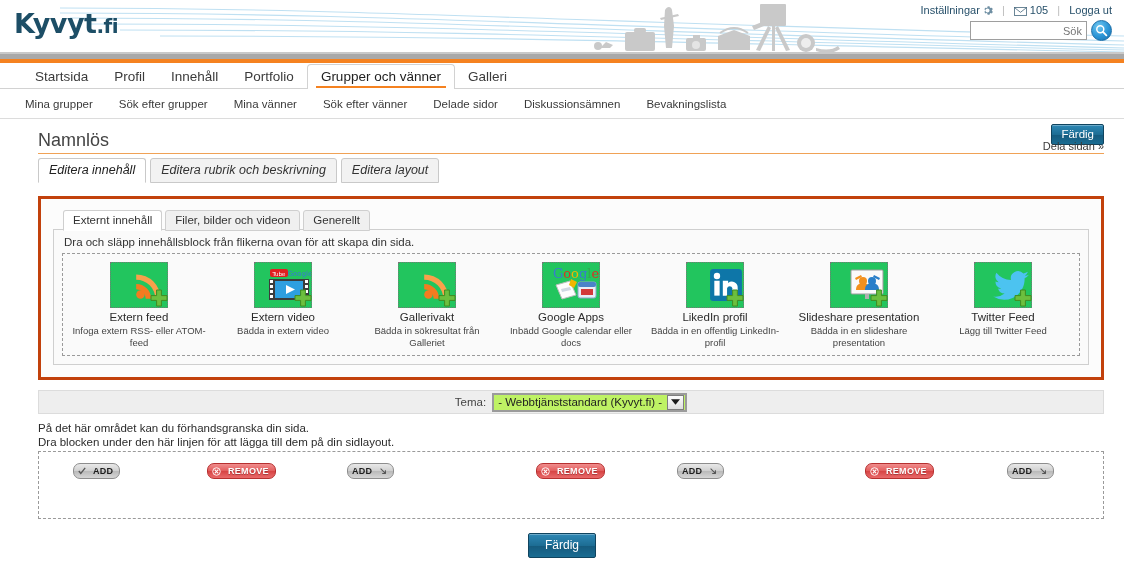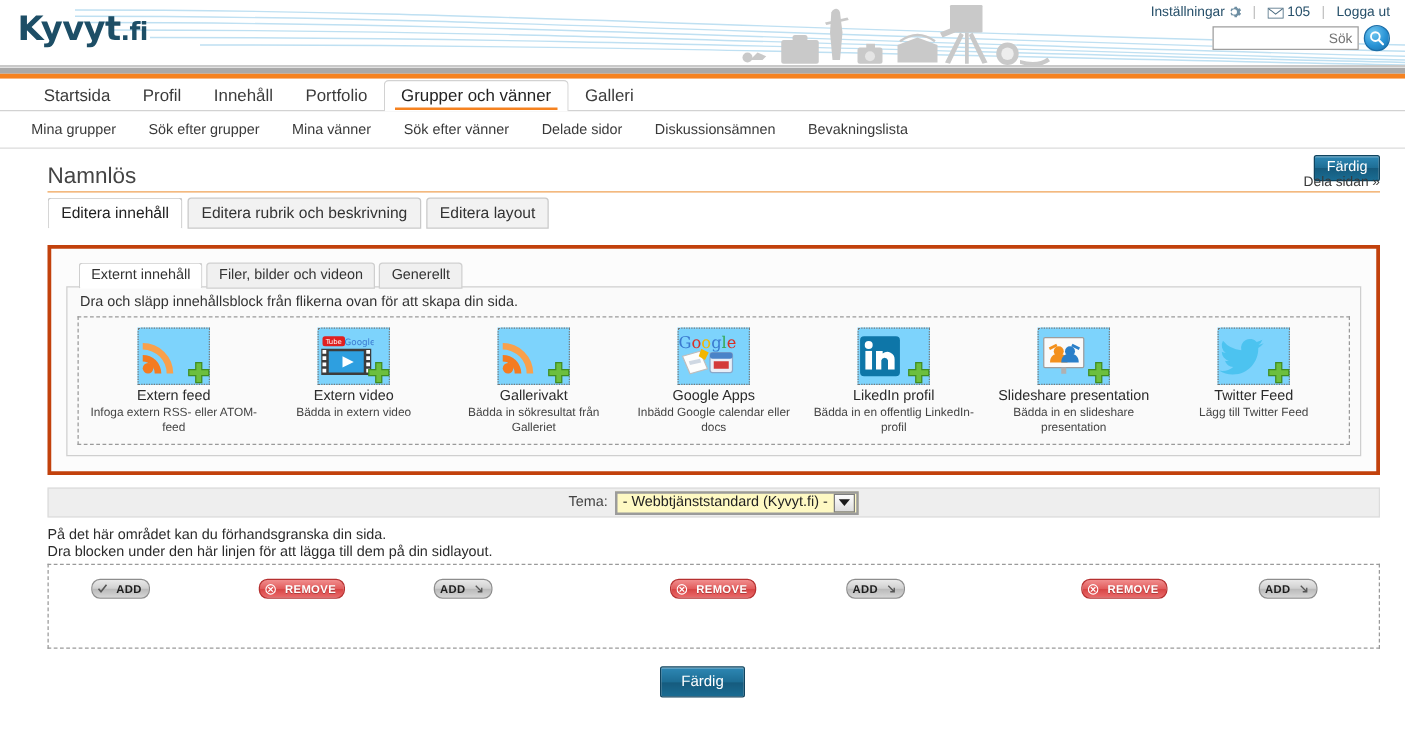--- a/index.html
+++ b/index.html
@@ -168,20 +168,21 @@
     position: relative;
     border-top: 1px solid #f0a256;
     margin: 0 2px 14px 20px;
   }
   .tabs-row {
     display: flex;
     align-items: flex-end;
     height: 28px;
     padding-top: 8px;
     position: relative;
+    font-style: italic;
   }
   .etab {
     font-size: 12.5px;
     color: #333;
     padding: 4px 10px 5px 10px;
     border: 1px solid #c9c9c9;
     border-radius: 3px 3px 0 0;
     background: #f2f2f2;
     margin-right: 4px;
     cursor: pointer;
@@ -248,22 +249,22 @@
   }
   .block {
     width: 135px;
     text-align: center;
     cursor: move;
   }
   .block .icobox {
     width: 58px; height: 46px;
     margin: 0 auto 2px auto;
     border: 1px dotted #777;
-    background: #7dd3fc;
-    display: flex; align-items: center; justify-content: flex-start;
+    background: #22c55e;
+    display: flex; align-items: center; justify-content: flex-end;
     position: relative;
   }
   .block .b-title {
     font-size: 11.5px;
     color: #2b2b2b;
     line-height: 14px;
   }
   .block .b-desc {
     font-size: 9.5px;
     color: #444;
@@ -284,21 +285,21 @@
     height: 24px;
     display: flex;
     align-items: center;
     justify-content: center;
     gap: 6px;
   }
   .theme-label { font-size: 11.5px; color: #444; }
   .theme-select {
     display: flex; align-items: center;
     border: 2px solid #9b9b9b;
-    background: #fef9c3;
+    background: #bef264;
     height: 19px;
     padding: 0 1px 0 4px;
     font-size: 11.5px;
     color: #222;
     cursor: pointer;
   }
   .theme-select .arrowbox {
     width: 17px; height: 15px;
     margin-left: 5px;
     border: 1px solid #7e7e7e;

